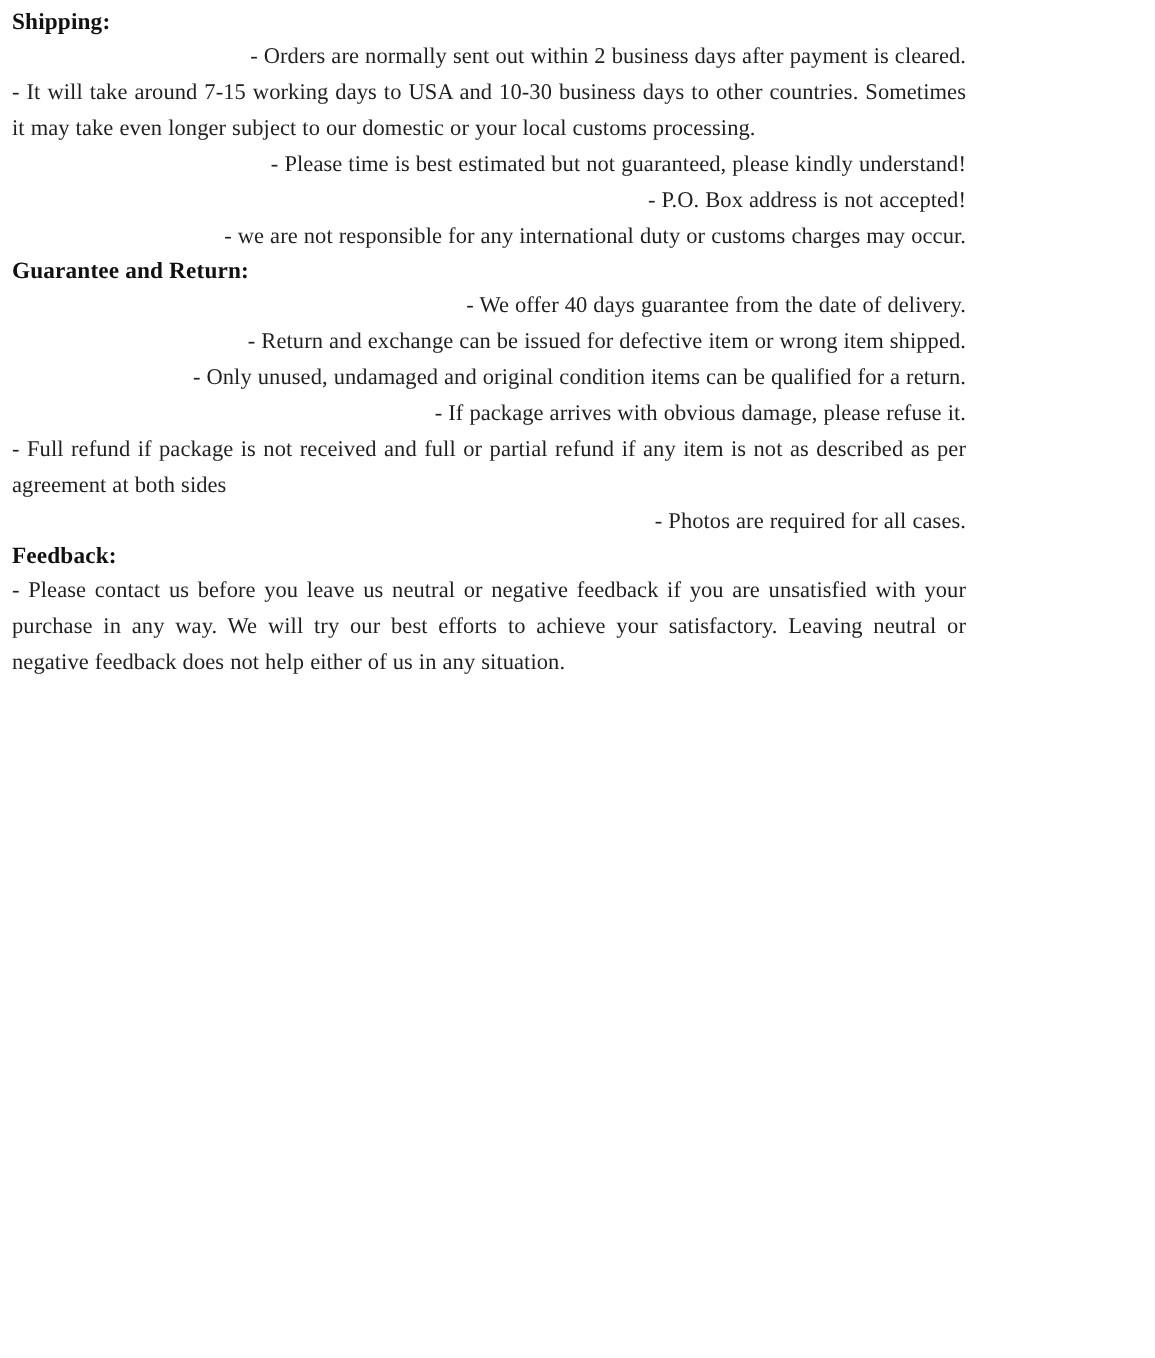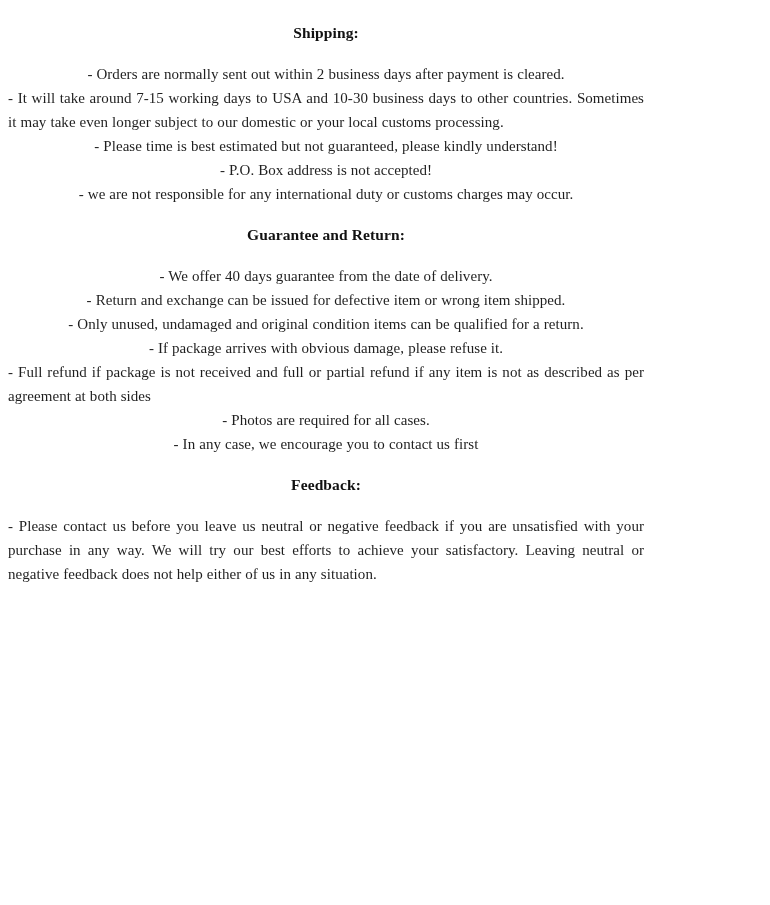--- a/index.html
+++ b/index.html
@@ -25,33 +25,32 @@
     background: #ffffff;
   }
   .doc {
     width: 636px;
     margin: 0 0 0 8px;
   }
   h2.section-heading {
     font-size: 15.5px;
     font-weight: bold;
     line-height: 22px;
-    margin: 18px;
+    margin: 0;
     padding: 0;
     letter-spacing: 0.1px;
     color: #111111;
-    text-align: center;
   }
   p.para {
     font-size: 15px;
     line-height: 24px;
     margin: 0;
     padding: 0;
     color: #1f1f1f;
-    text-align: center;
+    text-align: right;
     letter-spacing: 0.05px;
     word-spacing: 0.2px;
   }
   p.para.justify {
     text-align: justify;
     text-justify: inter-word;
   }
   
   .blk { margin-bottom: 24px; }
   .blk-head { margin-bottom: 24px; }
@@ -82,21 +81,20 @@
     <p class="para blk">- Return and exchange can be issued for defective item or wrong item shipped.</p>
 
     <p class="para blk">- Only unused, undamaged and original condition items can be qualified for a return.</p>
 
     <p class="para blk">- If package arrives with obvious damage, please refuse it.</p>
 
     <p class="para justify blk">- Full refund if package is not received and full or partial refund if any item is not as described as per agreement at both sides</p>
 
     <p class="para blk">- Photos are required for all cases.</p>
 
-    <p class="para blk">- In any case, we encourage you to contact us first</p>
 
     <h2 class="section-heading blk-head gap-head-top">Feedback:</h2>
 
 
     <p class="para justify blk">- Please contact us before you leave us neutral or negative feedback if you are unsatisfied with your purchase in any way. We will try our best efforts to achieve your satisfactory. Leaving neutral or negative feedback does not help either of us in any situation.</p>
 
   </div>
 </div>
 
 </body></html>

